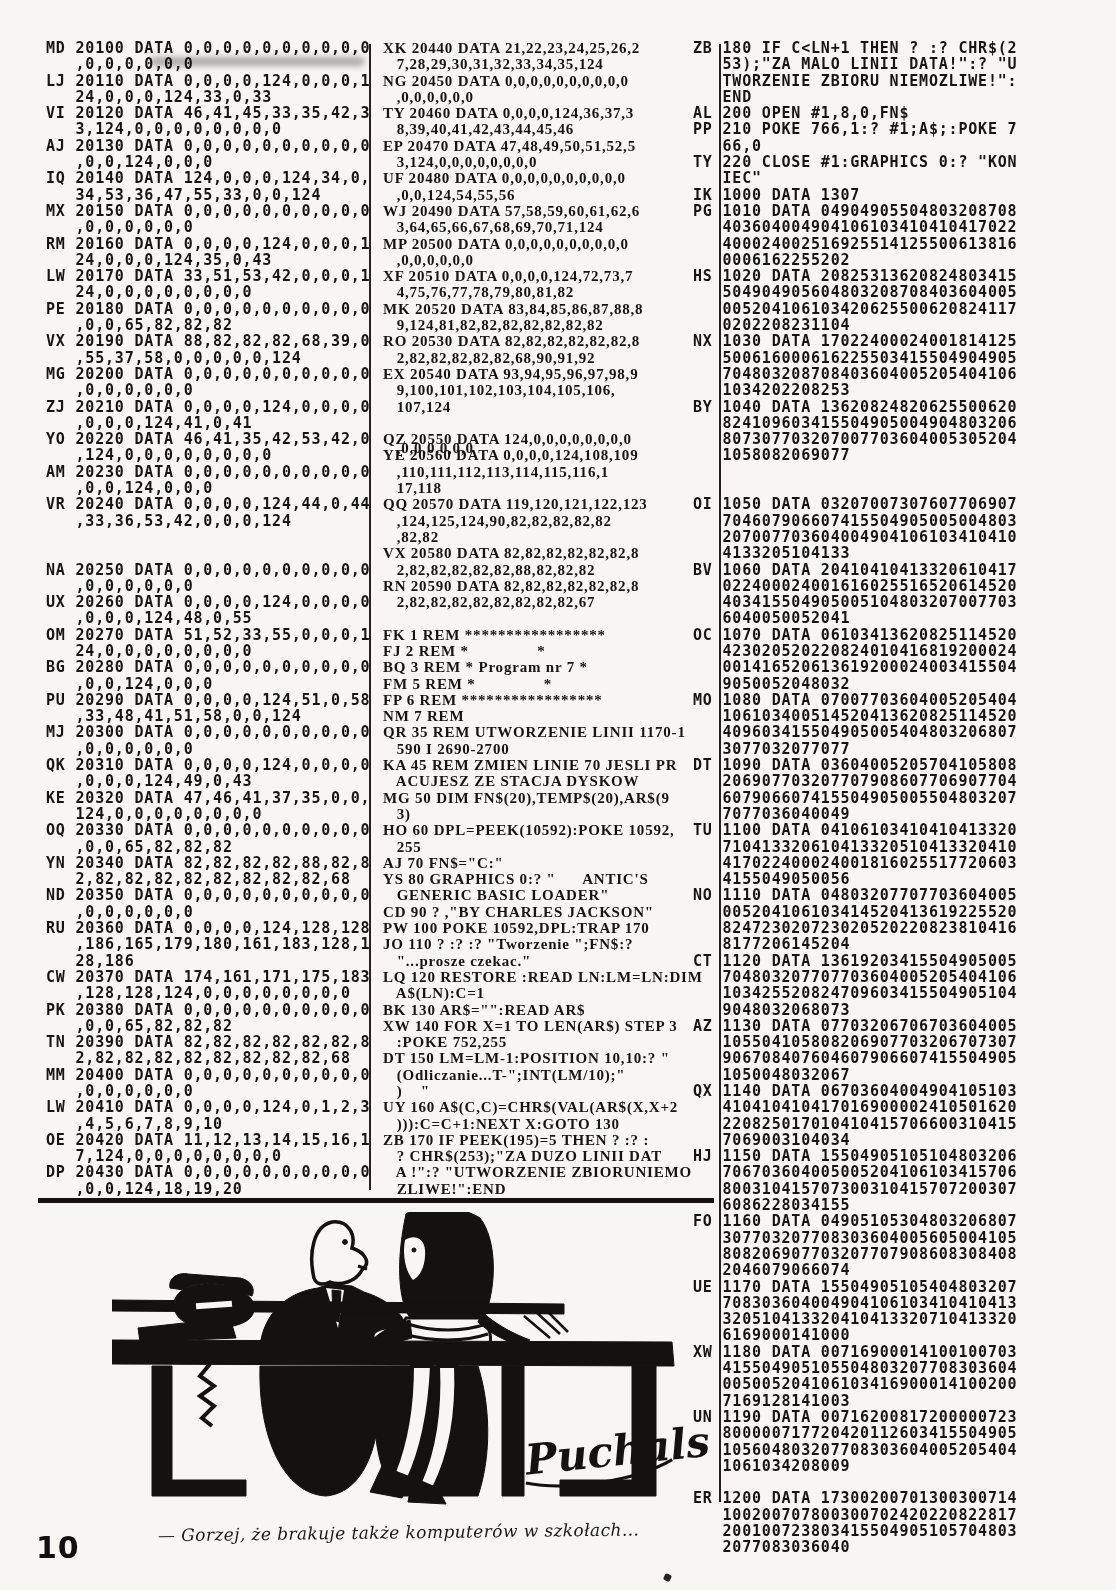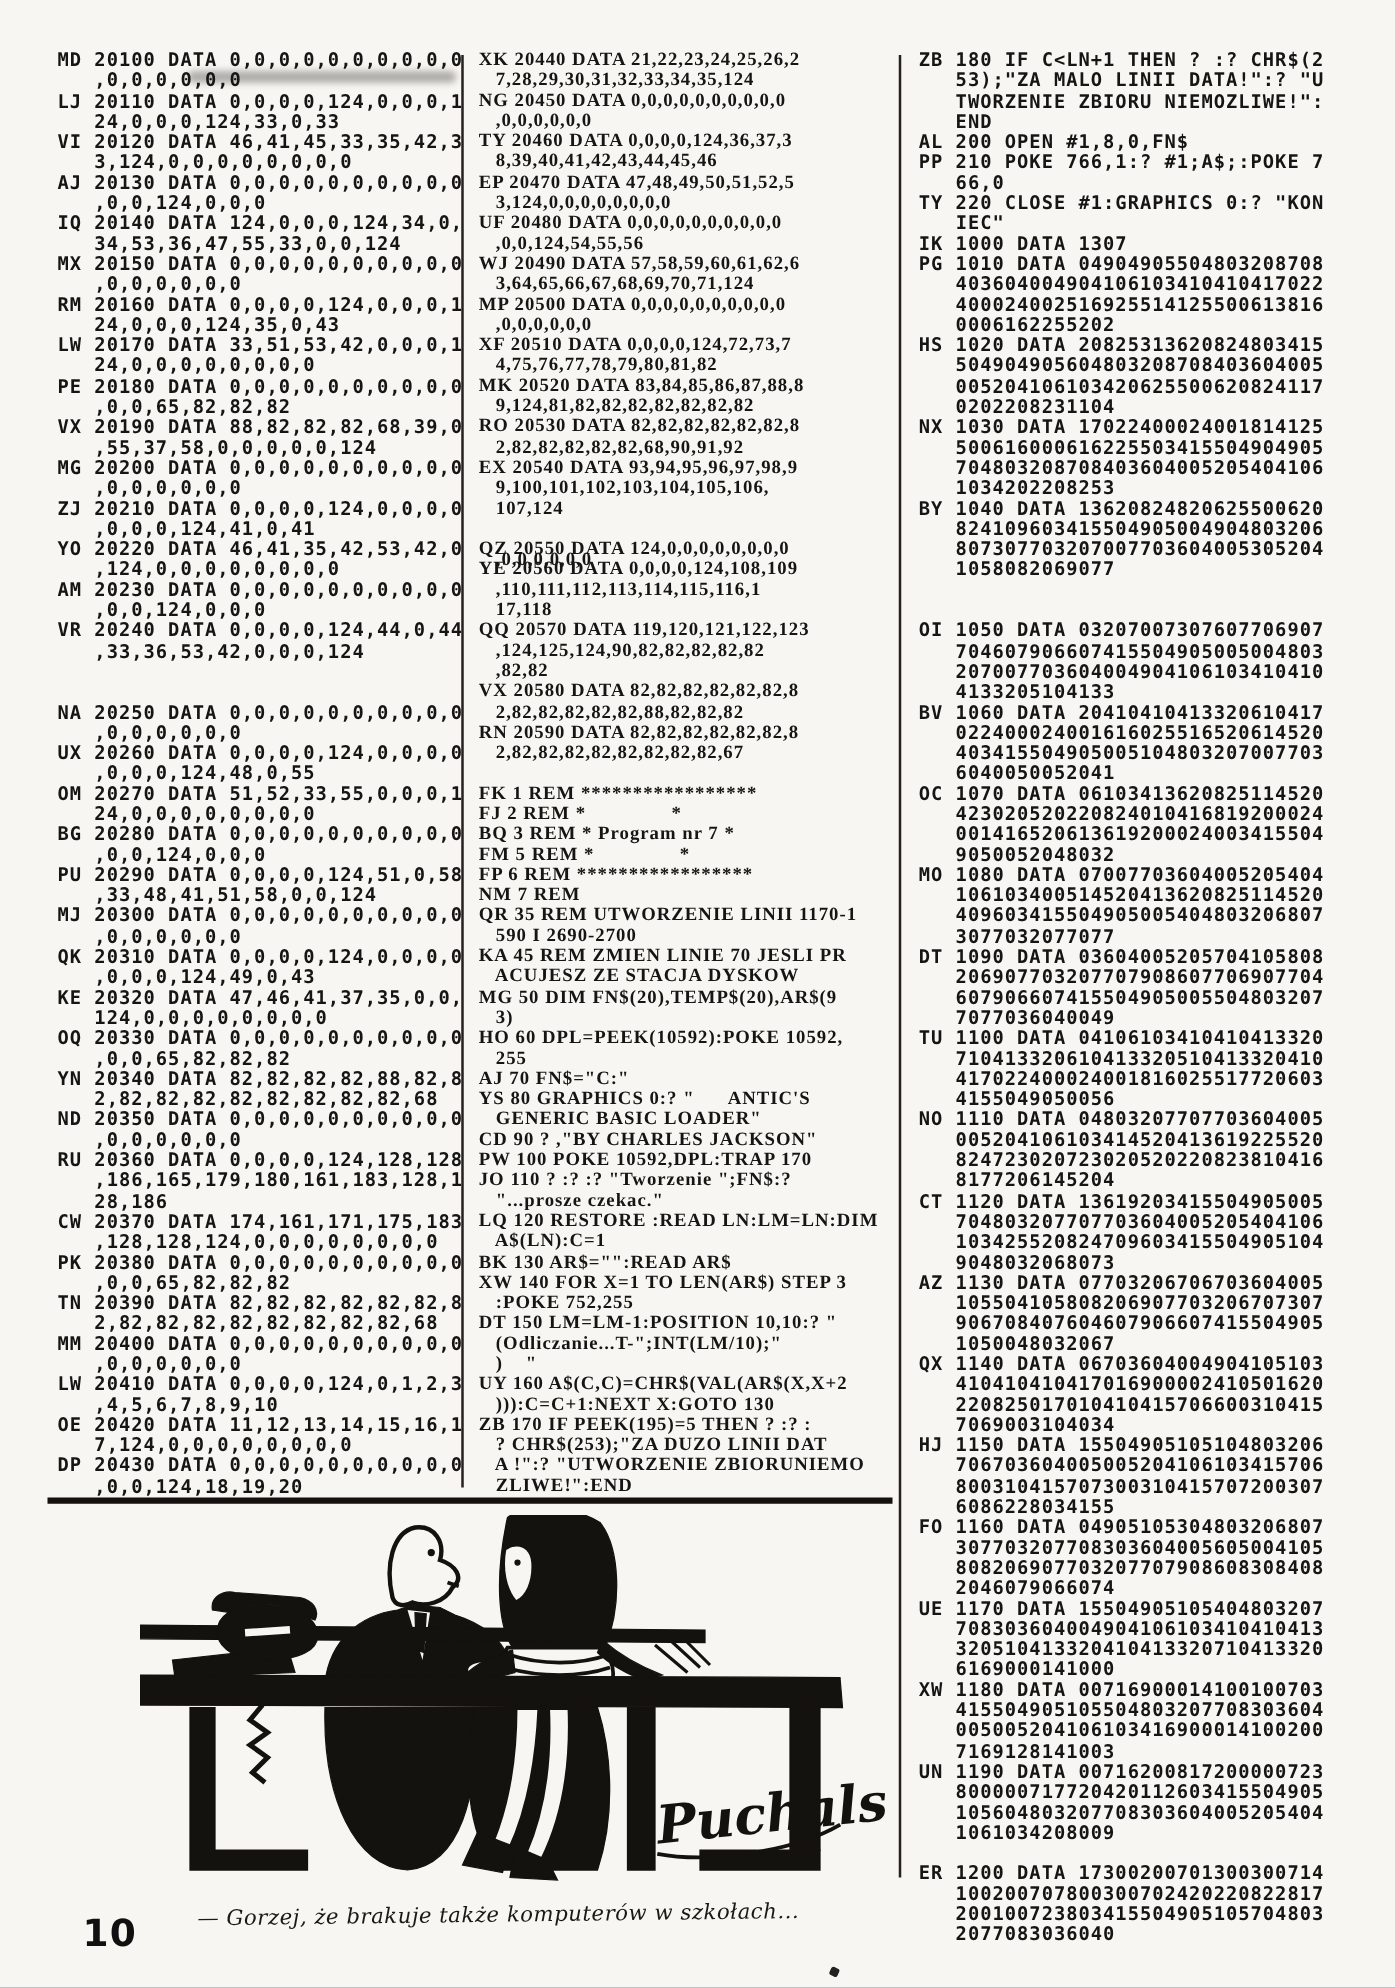--- a/index.html
+++ b/index.html
@@ -1,33 +1,33 @@
 <!DOCTYPE html>
 <html><head>
 <meta charset="utf-8">
 <style>
   html,body{margin:0;padding:0;background:#9a9a9a;}
   #page{position:relative;width:1116px;height:1590px;margin:0 auto;background:#f7f6f2;overflow:hidden;}
   .col{position:absolute;top:40px;font-family:"DejaVu Sans Mono",monospace;font-weight:700;
        font-size:15px;line-height:16.3px;letter-spacing:0.8px;color:#171513;white-space:pre;}
-  #col1{left:46px;} #col2{left:383px;font-family:Liberation Serif, serif;} #col3{left:735px;}
+  #col1{left:46px;} #col2{left:383px;font-family:Liberation Serif, serif;} #col3{left:693px;}
   .r{height:16.3px;position:relative;}
   .ghost{position:absolute;left:0;top:-7px;}
   .u{text-decoration-thickness:2px;text-underline-offset:3px;}
   .vdiv{position:absolute;width:2px;background:#24211e;}
   #div1{left:369px;top:44px;height:1146px;}
   #div2{left:719px;top:44px;height:1458px;}
   #hrule{position:absolute;left:38px;top:1198px;width:676px;height:5px;background:#14110f;}
   #smudge{position:absolute;left:150px;top:57px;width:215px;height:9px;background:#6d6a66;
           filter:blur(3px);opacity:.55;border-radius:5px;}
   #cartoon{position:absolute;left:112px;top:1212px;width:596px;height:296px;}
   #caption{position:absolute;left:158px;top:1522px;width:540px;font-family:"DejaVu Serif",serif;
            font-style:italic;font-size:17px;color:#1b1916;letter-spacing:0.4px;transform:rotate(-0.7deg);}
   #pagenum{position:absolute;left:36px;top:1530px;font-family:"DejaVu Sans",sans-serif;
-           font-weight:700;font-size:30px;color:#101010;letter-spacing:1px;margin-left:30px;}
+           font-weight:700;font-size:30px;color:#101010;letter-spacing:1px;}
   #speck{position:absolute;left:664px;top:1574px;width:7px;height:7px;background:#242220;
          border-radius:2px;transform:rotate(25deg);}
 </style>
 </head>
 <body>
 
 <div id="page">
 
   <div id="smudge"></div>
 

